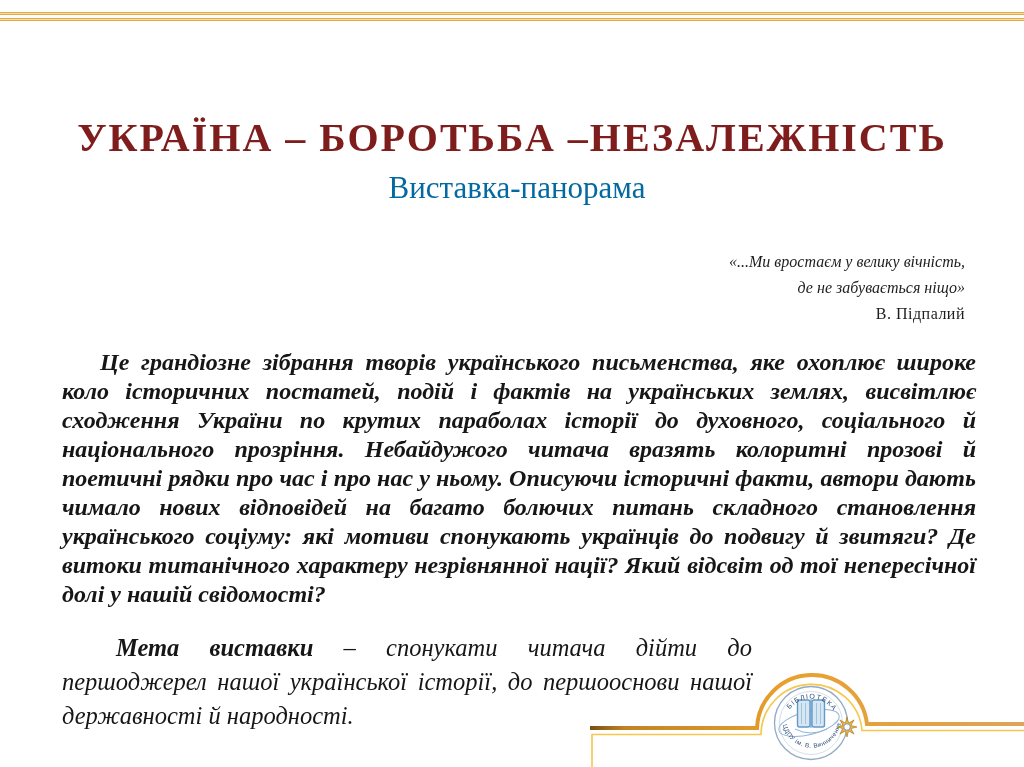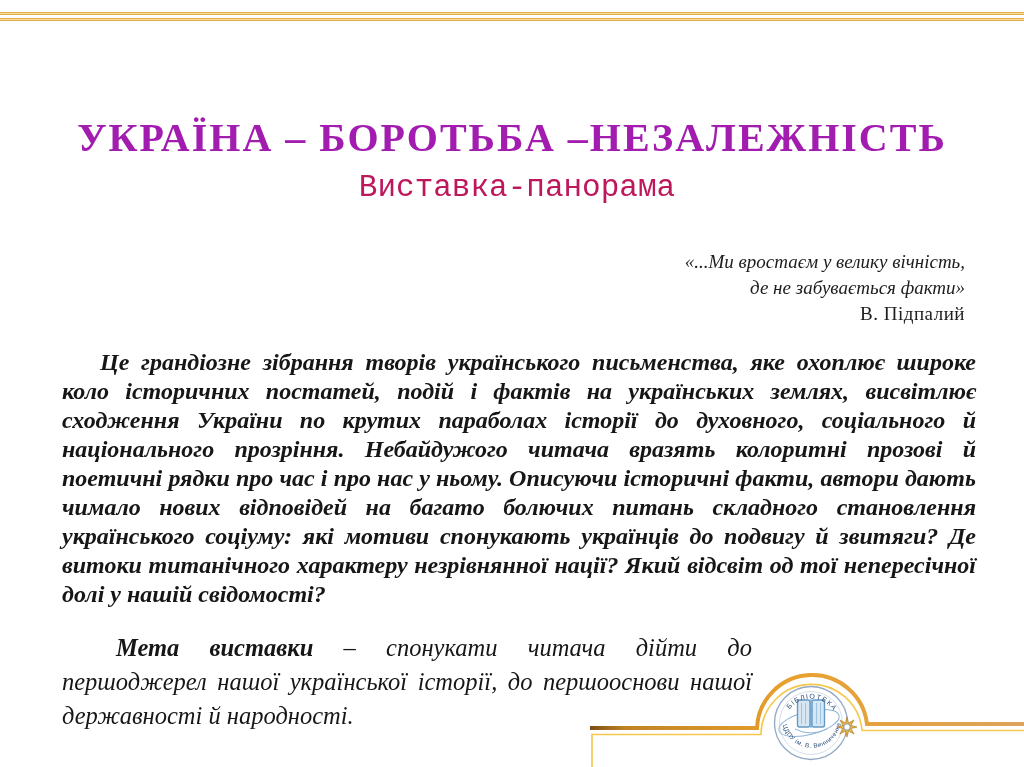--- a/index.html
+++ b/index.html
@@ -25,37 +25,37 @@
   }
 
   
   .title {
     margin: 114px 40px 0 40px;
     font-size: 40px;
     line-height: 48px;
     font-weight: bold;
     letter-spacing: 2px;
     text-align: center;
-    color: #a21caf;
+    color: #7f1d1d;
   }
   .subtitle {
     margin: 8px 0 0 10px;
-    font-family: Liberation Mono, monospace;
+    font-family: Liberation Serif, serif;
     font-size: 31px;
     line-height: 36px;
     font-weight: 400;
     text-align: center;
-    color: #be185d;
+    color: #0369a1;
   }
 
   
   .epigraph {
     margin: 43px 59px 0 0;
     text-align: right;
-    font-size: 19px;
+    font-size: 16px;
     line-height: 26px;
     color: #1d1d1d;
   }
   .epigraph .q { font-style: italic; }
   .epigraph .author { font-style: normal; letter-spacing: 0.5px; }
 
   
   .para1 {
     margin: 21px 48px 0 62px;
     text-indent: 38px;
@@ -94,21 +94,21 @@
   <div class="top-border">
     <div class="gold-line"></div>
     <div class="gold-line"></div>
   </div>
 
   <h1 class="title">УКРАЇНА – БОРОТЬБА –НЕЗАЛЕЖНІСТЬ</h1>
   <h2 class="subtitle">Виставка-панорама</h2>
 
   <div class="epigraph">
     <div class="q">«...Ми вростаєм у велику вічність,</div>
-    <div class="q">де не забувається факти»</div>
+    <div class="q">де не забувається ніщо»</div>
     <div class="author">В. Підпалий</div>
   </div>
 
   <p class="para1">Це грандіозне зібрання творів українського письменства, яке охоплює широке коло історичних постатей, подій і фактів на українських землях, висвітлює сходження України по крутих параболах історії до духовного, соціального й національного прозріння. Небайдужого читача вразять колоритні прозові й поетичні рядки про час і про нас у ньому. Описуючи історичні факти, автори дають чимало нових відповідей на багато болючих питань складного становлення українського соціуму: які мотиви спонукають українців до подвигу й звитяги? Де витоки титанічного характеру незрівнянної нації? Який відсвіт од тої непересічної долі у нашій свідомості?</p>
 
   <p class="para2"><span class="lead">Мета виставки</span><span> – спонукати читача дійти до першоджерел нашої української історії, до першооснови нашої державності й народності.</span></p>
 
   <svg class="bottom-deco" width="454" height="117" viewBox="570 650 454 117" xmlns="http://www.w3.org/2000/svg">
     <defs>
       <linearGradient id="goldGrad" x1="0" y1="0" x2="1" y2="0">

